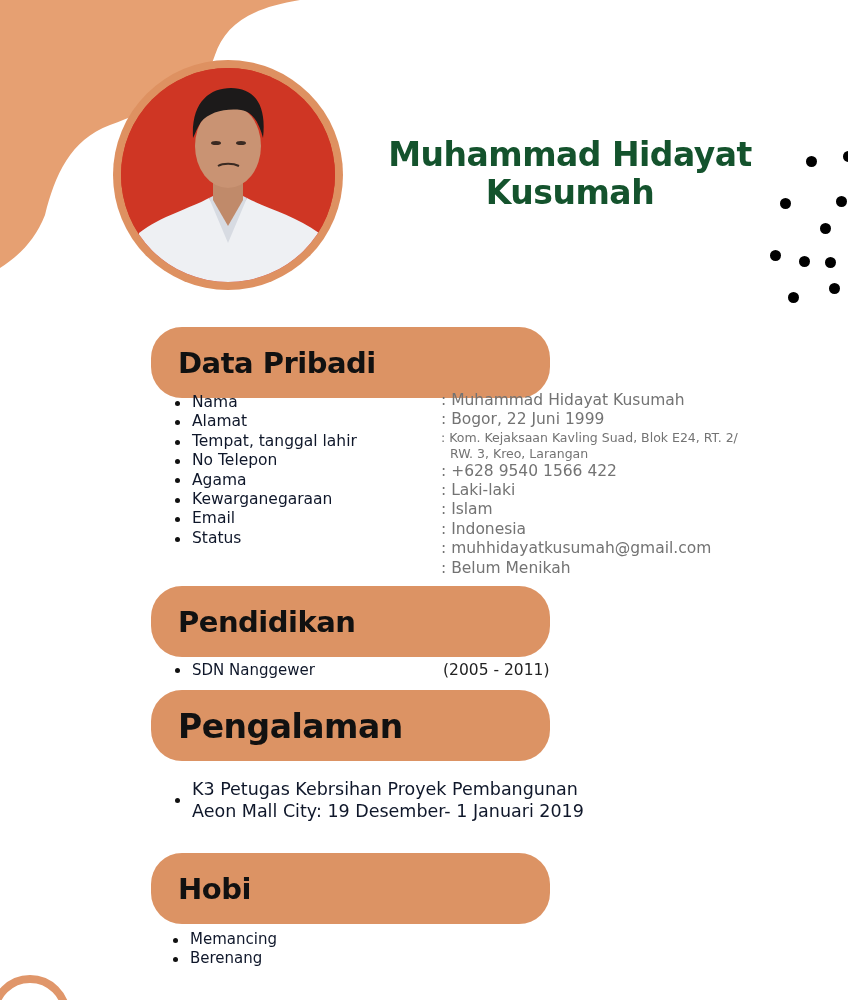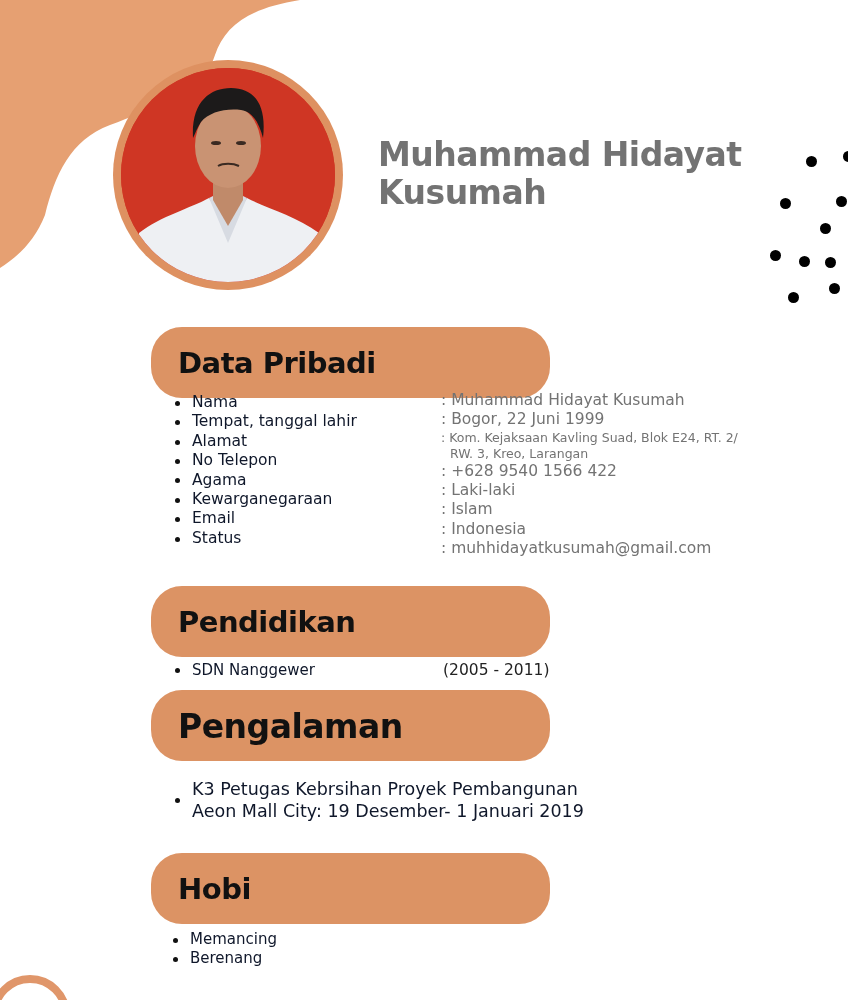--- a/index.html
+++ b/index.html
@@ -10,23 +10,23 @@
   .blob { position:absolute; left:0; top:0; }
   .photo-ring {
     position:absolute; left:113px; top:60px; width:230px; height:230px;
     border-radius:50%; background:#de9161; box-sizing:border-box; padding:8px;
   }
   .photo {
     width:100%; height:100%; border-radius:50%; overflow:hidden; position:relative;
     background:#cf3624;
   }
   .name {
-    position:absolute; left:378px; top:136px; width:384px; text-align:left;
+    position:absolute; left:378px; top:136px; width:384px; text-align:center;
     font-family:"DejaVu Sans", sans-serif; font-weight:bold; font-size:33px;
-    line-height:38px; letter-spacing:-0.5px; color:#737373;
+    line-height:38px; letter-spacing:-0.5px; color:#14532d;
   }
   .dot { position:absolute; width:11px; height:11px; border-radius:50%; background:#000; }
   .pill {
     position:absolute; left:151px; width:399px; height:71px;
     background:#dc9364; border-radius:31px;
   }
   .pill span {
     position:absolute; left:27px; top:50%; transform:translateY(-50%);
     font-family:"DejaVu Sans", sans-serif; font-weight:bold; font-size:29px;
     letter-spacing:-0.5px; color:#111; white-space:nowrap;
@@ -90,38 +90,39 @@
   <div class="dot" style="left:825px;top:257px;"></div>
   <div class="dot" style="left:829px;top:283px;"></div>
   <div class="dot" style="left:788px;top:292px;"></div>
 </div>
 
 <div class="pill" style="top:327px;">
   <span>Data Pribadi</span>
 </div>
 <ul class="list" style="left:173px;top:393px;line-height:19.4px;">
   <li>Nama</li>
+  <li>Alamat</li>
   <li>Tempat, tanggal lahir</li>
-  <li>Alamat</li>
   <li>No Telepon</li>
   <li>Agama</li>
   <li>Kewarganegaraan</li>
   <li>Email</li>
   <li>Status</li>
 </ul>
 <div class="values">
   <div style="line-height:19px;">: Muhammad Hidayat Kusumah</div>
   <div style="line-height:19px;">: Bogor, 22 Juni 1999</div>
   <div class="sm" style="line-height:17px;">: Kom. Kejaksaan Kavling Suad, Blok E24, RT. 2/</div>
   <div class="sm" style="line-height:15px;padding-left:9px;">RW. 3, Kreo, Larangan</div>
   <div style="line-height:20px;">: +628 9540 1566 422</div>
   <div style="line-height:19.4px;">: Laki-laki</div>
   <div style="line-height:19.4px;">: Islam</div>
   <div style="line-height:19.4px;">: Indonesia</div>
   <div style="line-height:19.4px;">: muhhidayatkusumah@gmail.com</div>
+  <div style="line-height:19.4px;">: Belum Menikah</div>
 </div>
 
 <div class="pill" style="top:586px;">
   <span>Pendidikan</span>
 </div>
 <ul class="list" style="left:173px;top:660px;line-height:20px;">
   <li style="font-size:15px;text-align:center;"><span>SDN Nanggewer</span></li>
 </ul>
 <div style="position:absolute;left:443px;top:660px;line-height:20px;font-size:15.5px;color:#222;text-align:right;">(2005 - 2011)</div>
 

